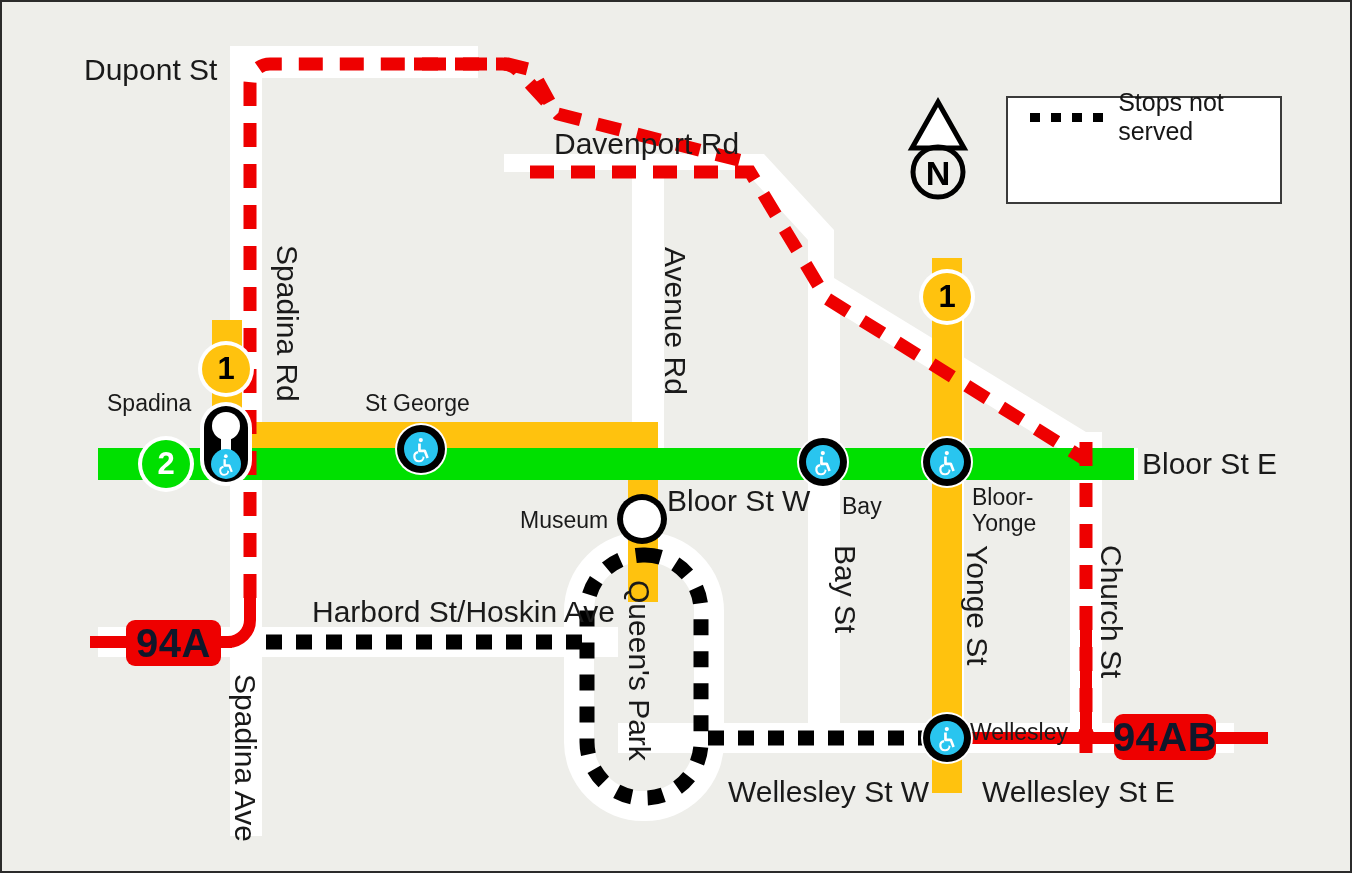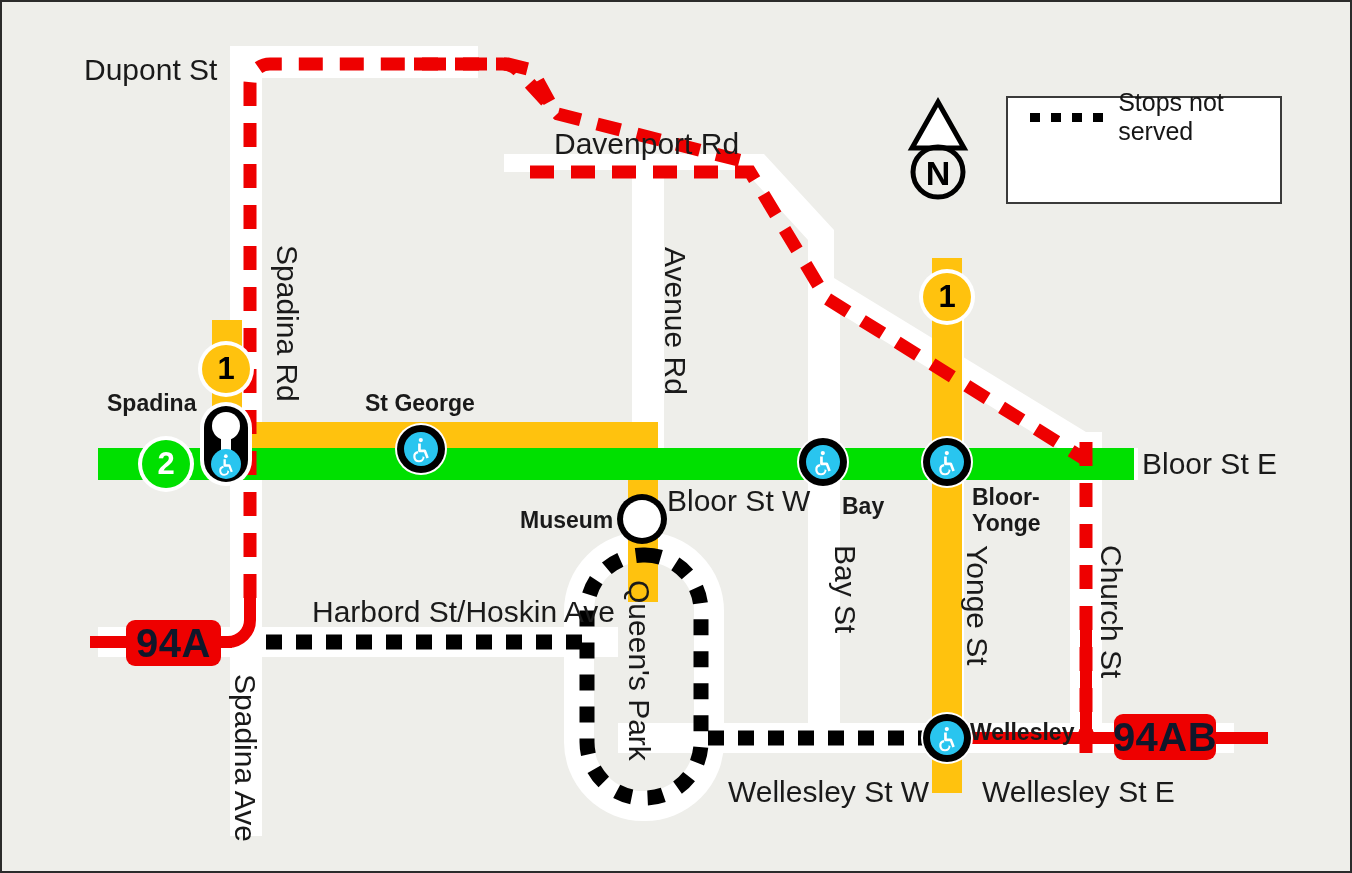--- a/index.html
+++ b/index.html
@@ -33,21 +33,21 @@
     white-space: nowrap;
     line-height: 1;
     pointer-events: none;
   }
   .street-label {
     font-size: 30px;
     font-weight: 400;
   }
   .station-label {
     font-size: 23px;
-    font-weight: 700;
+    font-weight: 400;
   }
   .vert {
     transform-origin: 0 0;
   }
   .legend-box {
     position: absolute;
     background: #ffffff;
     border: 2px solid #3a3a3a;
     box-sizing: border-box;
   }

